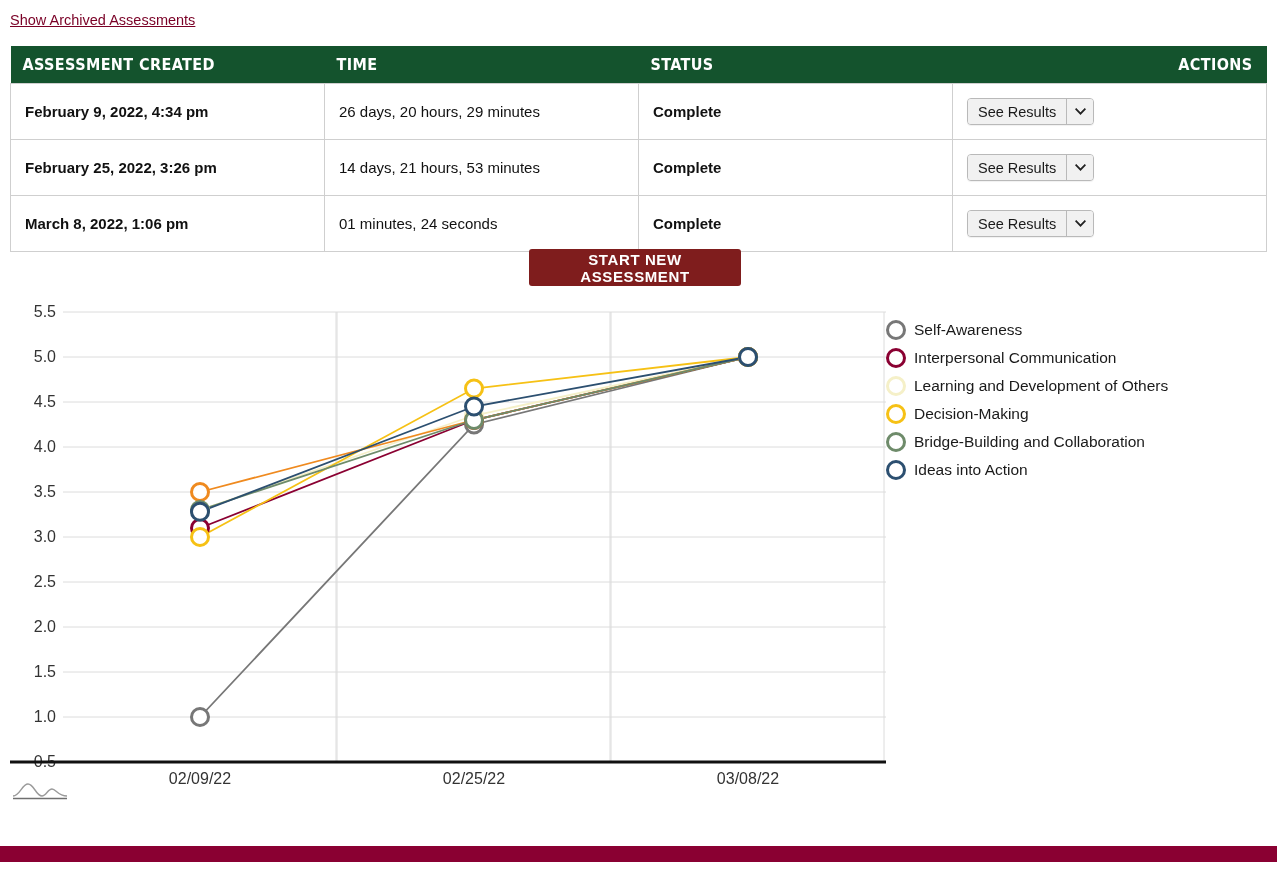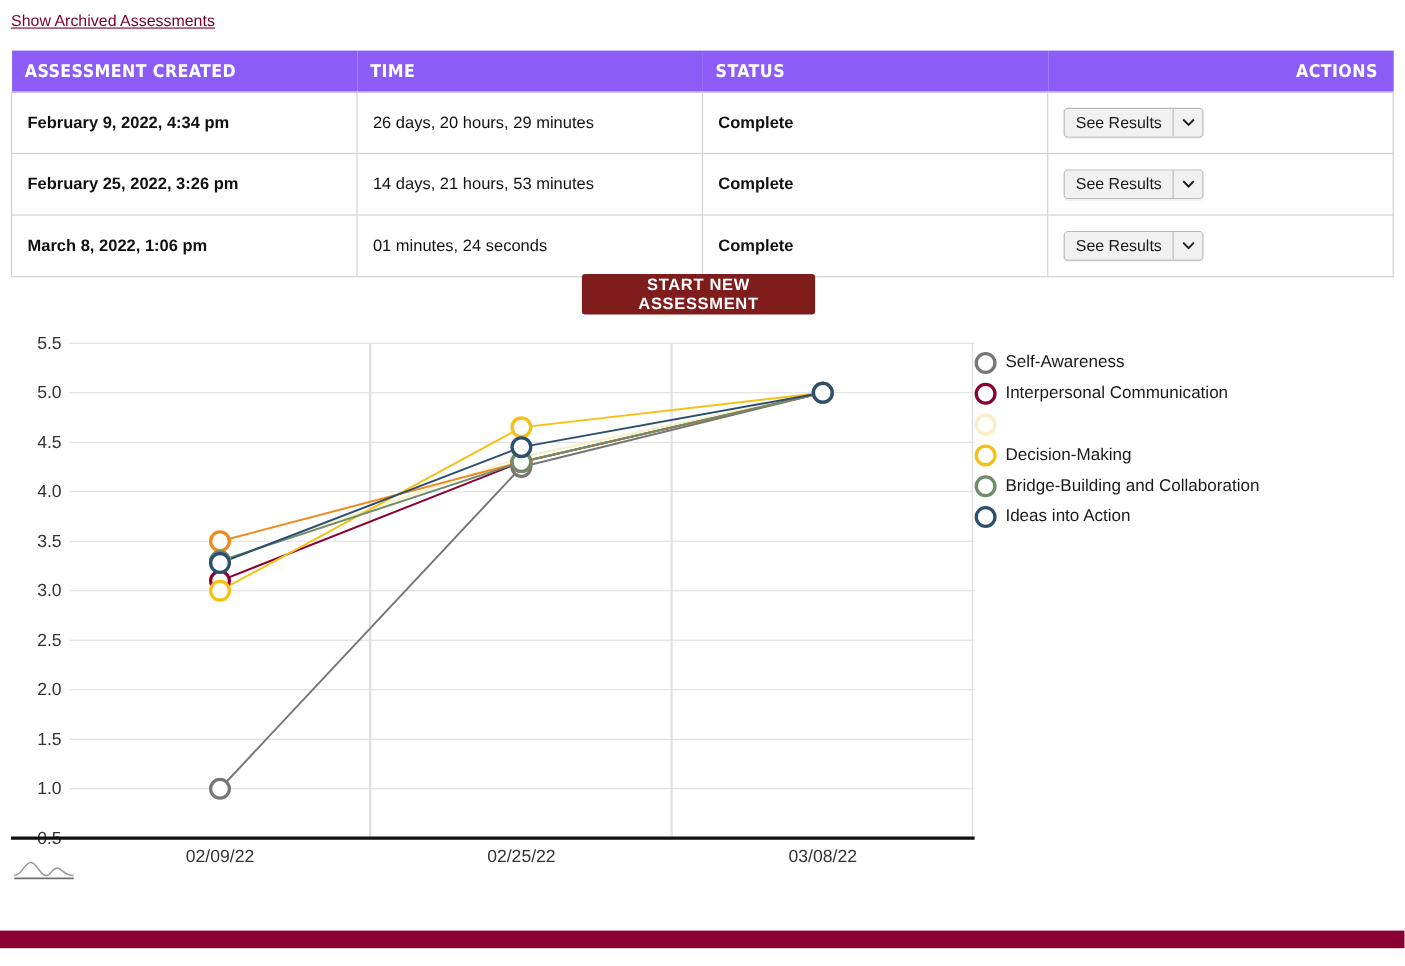--- a/index.html
+++ b/index.html
@@ -31,21 +31,21 @@
     left: 10px;
     top: 46px;
     width: 1257px;
   }
   table.assess {
     width: 100%;
     border-collapse: collapse;
     table-layout: fixed;
   }
   table.assess thead th {
-    background: #8b5cf6;
+    background: #14532d;
     color: #ffffff;
     font-family: "DejaVu Sans Condensed", "Liberation Sans", sans-serif;
     font-size: 16px;
     font-weight: bold;
     letter-spacing: 0.4px;
     text-transform: uppercase;
     padding: 9px 12px;
     text-align: left;
     height: 36px;
   }
@@ -307,20 +307,21 @@
       <div class="legend-row">
         <span class="legend-swatch" style="border-color: rgb(119, 119, 119);"></span>
         <span class="legend-label">Self-Awareness</span>
       </div>
       <div class="legend-row">
         <span class="legend-swatch" style="border-color: rgb(138, 0, 50);"></span>
         <span class="legend-label">Interpersonal Communication</span>
       </div>
       <div class="legend-row">
         <span class="legend-swatch" style="border-color: rgb(245, 240, 200);"></span>
+        <span class="legend-label">Learning and Development of Others</span>
       </div>
       <div class="legend-row">
         <span class="legend-swatch" style="border-color: rgb(246, 193, 21);"></span>
         <span class="legend-label">Decision-Making</span>
       </div>
       <div class="legend-row">
         <span class="legend-swatch" style="border-color: rgb(110, 139, 106);"></span>
         <span class="legend-label">Bridge-Building and Collaboration</span>
       </div>
       <div class="legend-row">

